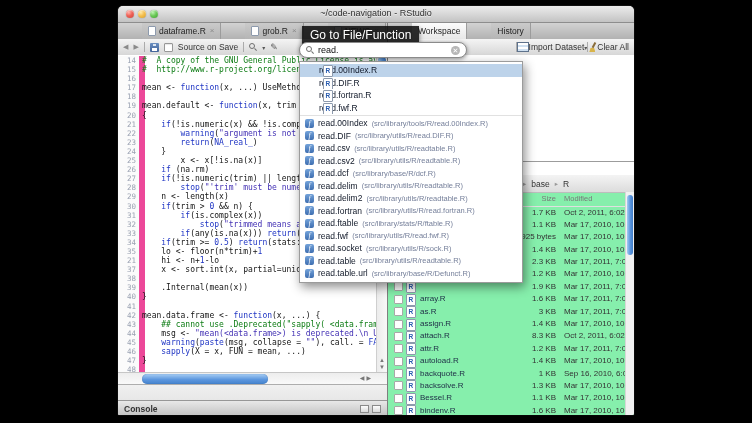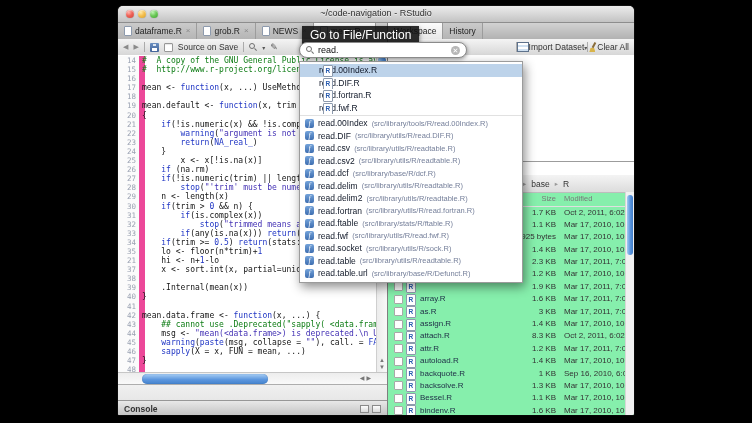--- a/index.html
+++ b/index.html
@@ -21,21 +21,21 @@
   .l-grn{background:radial-gradient(circle at 35% 30%,#c0f3b4,#6cc959 45%,#3ba32a);}
 
   .panes{position:absolute;top:17px;left:0;right:0;bottom:0;}
   .left-col{position:absolute;left:0;top:0;bottom:0;width:269px;border-right:1px solid #7f7f7f;background:#fff;}
   .right-col{position:absolute;left:270px;top:0;bottom:0;right:0;background:#fff;}
 
   
   .tabbar{position:absolute;top:0;left:0;right:0;height:16px;background:linear-gradient(#d2d2d2,#b2b2b2);
        border-bottom:1px solid #959595;display:flex;align-items:stretch;overflow:hidden;}
   .etab,.wtab{display:flex;align-items:center;gap:3px;padding:0 6px;font-size:8.5px;color:#222;
-       border-right:1px solid #9c9c9c;background:linear-gradient(#cacaca,#b5b5b5);white-space:nowrap;}
+       border-right:1px solid #9c9c9c;background:linear-gradient(#cacaca,#b5b5b5);white-space:nowrap;margin-left:24px;}
   .etab.active,.wtab.active{background:linear-gradient(#fcfcfc,#e8e8e8);}
   .tclose{color:#8a8a8a;font-size:8px;line-height:8px;margin-left:1px;}
   .ficon{width:6px;height:8px;background:#fff;border:1px solid #8d9aad;border-radius:1px;display:inline-block;}
 
   .toolbar{position:absolute;top:16px;left:0;right:0;height:16px;background:linear-gradient(#f4f4f4,#d7d7d7);
        border-bottom:1px solid #a5a5a5;display:flex;align-items:center;gap:5px;padding:0 5px;font-size:8.5px;color:#333;}
   .tdiv{width:1px;height:10px;background:#ababab;}
   .navarr{font-size:7px;color:#8a8a8a;line-height:10px;}
   .cbx{width:7px;height:7px;border:1px solid #979797;background:#fff;border-radius:1px;box-shadow:inset 0 1px 1px rgba(0,0,0,.1);}
   .floppy{width:9px;height:9px;background:linear-gradient(#6b8fc0,#44659a);border-radius:1px;position:relative;}

